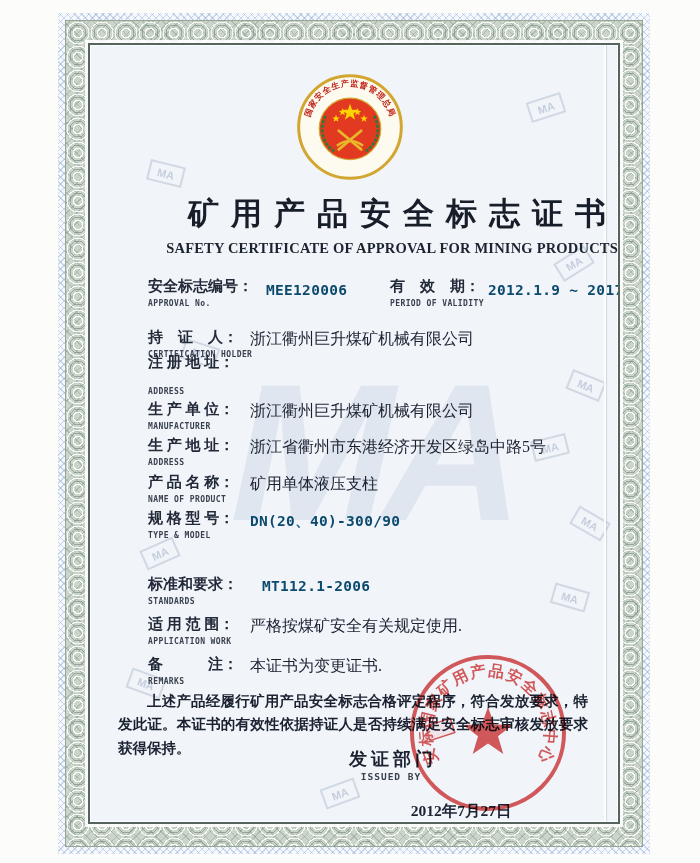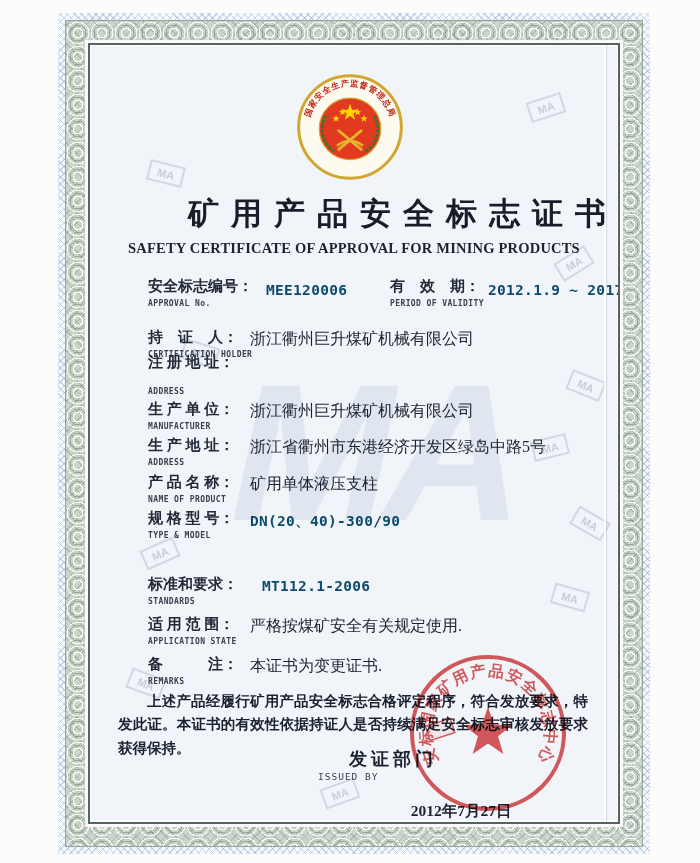--- a/index.html
+++ b/index.html
@@ -37,37 +37,37 @@
   .crease { position:absolute; z-index:0; left:514px; top:0; width:2px; height:100%;
             background:rgba(255,255,255,.85); box-shadow:1px 0 1px rgba(130,142,165,.28); }
 
   
   .abs { position:absolute; z-index:1; }
   .emblem { left:204px; top:26px; width:112px; height:112px; }
 
   .title { left:0; top:148px; width:100%; text-align:right;
            font-size:31px; font-weight:700; color:#171d29;
            letter-spacing:12px; text-indent:12px; white-space:nowrap; }
-  .subtitle { left:0; top:195px; width:100%; text-align:center;
+  .subtitle { left:0; top:195px; width:100%; text-align:right;
               font-size:14.5px; font-weight:700; color:#1c2330; letter-spacing:.2px; }
 
   .zh-label { position:absolute; font-size:15px; font-weight:700; color:#222938; white-space:nowrap; }
   .en-label { position:absolute; font-family:"DejaVu Sans Mono","Liberation Mono",monospace;
               font-size:8px; font-weight:700; color:#39414f; letter-spacing:.4px; white-space:nowrap; }
   .v-zh { position:absolute; font-size:16px; font-weight:400; color:#1a2130; white-space:nowrap; }
   .v-lat { position:absolute; font-family:"DejaVu Sans Mono","Liberation Mono",monospace;
            font-size:14.5px; font-weight:600; color:#0c4a6e; white-space:nowrap; letter-spacing:.3px; }
 
   .statement { left:28px; top:645px; width:470px; font-size:14.5px; font-weight:600;
                color:#1a2130; line-height:1.62; text-indent:2em; text-align:justify; }
   .dept-zh { left:228px; top:702px; width:146px; text-align:center;
              font-size:18px; font-weight:700; color:#1a2130; letter-spacing:4px; text-indent:4px; }
-  .dept-en { left:228px; top:726px; width:146px; text-align:left;
+  .dept-en { left:228px; top:726px; width:146px; text-align:center;
              font-family:"DejaVu Sans Mono","Liberation Mono",monospace;
-             font-size:9.5px; font-weight:400; color:#39414f; letter-spacing:1px; }
+             font-size:9.5px; font-weight:700; color:#39414f; letter-spacing:1px; }
   .issue-date { left:286px; top:756px; width:170px; text-align:center;
                 font-size:15.5px; font-weight:700; color:#1a2130; }
 
   .seal { left:313px; top:603px; width:170px; height:170px; z-index:2;
           opacity:.88; mix-blend-mode:multiply; }
 </style>
 </head>
 <body>
 
 <div class="page">
@@ -145,21 +145,21 @@
 
         <span class="zh-label" style="left:58px;top:464px">规 格 型 号：</span>
         <span class="en-label" style="left:58px;top:486px">TYPE &amp; MODEL</span>
         <span class="v-lat" style="left:160px;top:467px">DN(20、40)-300/90</span>
 
         <span class="zh-label" style="left:58px;top:530px">标准和要求：</span>
         <span class="en-label" style="left:58px;top:552px">STANDARDS</span>
         <span class="v-lat" style="left:172px;top:533px">MT112.1-2006</span>
 
         <span class="zh-label" style="left:58px;top:570px">适 用 范 围：</span>
-        <span class="en-label" style="left:58px;top:592px">APPLICATION STATE</span>
+        <span class="en-label" style="left:58px;top:592px">APPLICATION WORK</span>
         <span class="v-zh" style="left:160px;top:571px">严格按煤矿安全有关规定使用.</span>
 
         <span class="zh-label" style="left:58px;top:610px">备　　　注：</span>
         <span class="en-label" style="left:58px;top:632px">REMARKS</span>
         <span class="v-zh" style="left:160px;top:611px">本证书为变更证书.</span>
 
         <div class="abs dept-zh">发证部门</div>
 
         <div class="abs statement">上述产品经履行矿用产品安全标志合格评定程序，符合发放要求，特发此证。本证书的有效性依据持证人是否持续满足安全标志审核发放要求获得保持。</div>
         <div class="abs dept-en">ISSUED BY</div>

